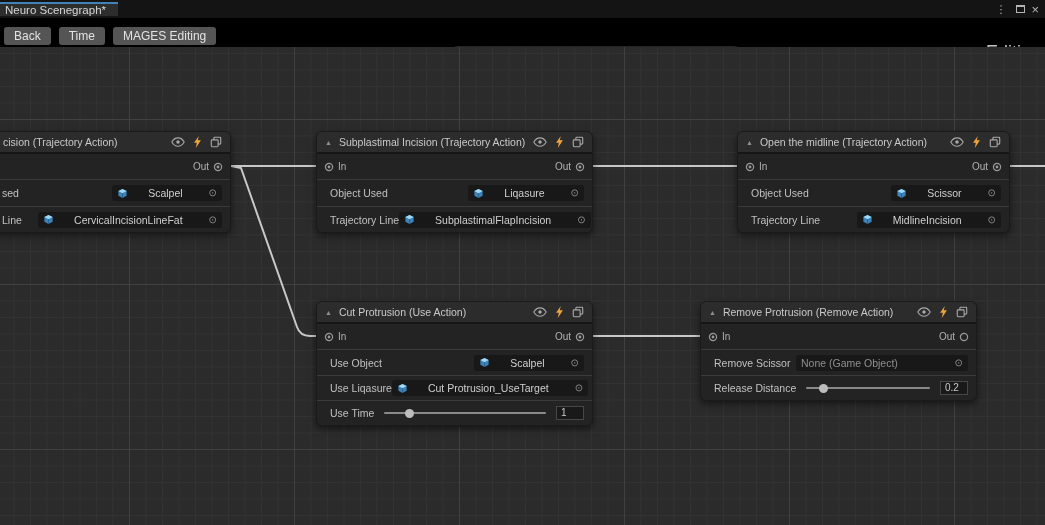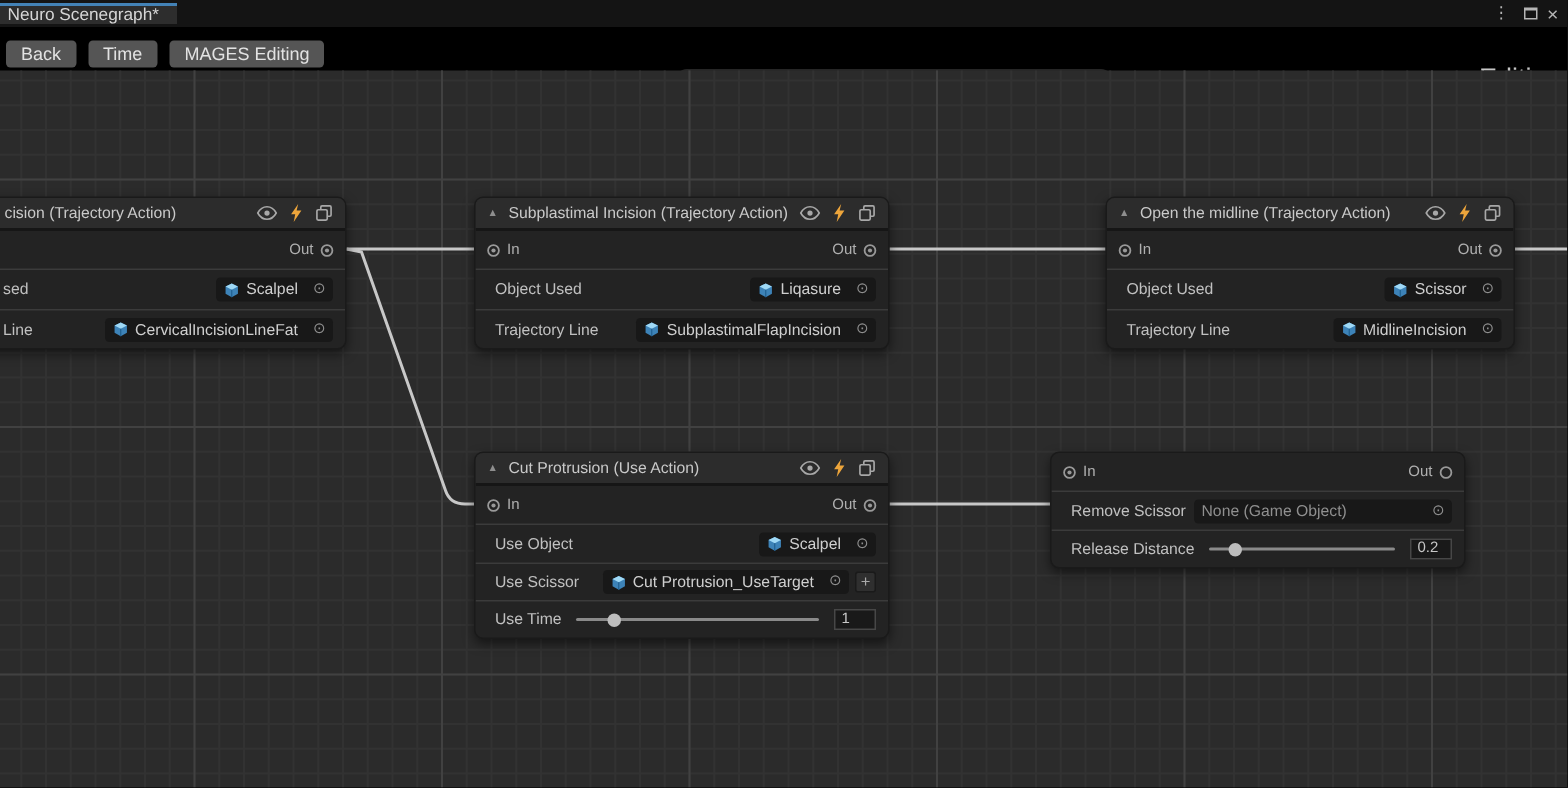--- a/index.html
+++ b/index.html
@@ -47,21 +47,21 @@
   .collapse { color:#8e8e8e; font-size:7px; margin-right:7px; }
   .node-title { color:#c9c9c9; font-size:10.5px; white-space:nowrap; overflow:hidden; flex:1; }
   .hicons { display:flex; align-items:center; gap:8px; margin-left:6px; }
   .port-row { height:26px; display:flex; align-items:center; padding:0 7px; border-bottom:1px solid #3b3b3b; }
   .port { display:flex; align-items:center; gap:4px; font-size:10px; color:#b0b0b0; }
   .port.out { margin-left:auto; }
   .frow { height:25px; display:flex; align-items:center; padding:0 8px 0 13px; }
   .tallrows .frow { height:26px; }
   .frow + .frow { border-top:1px solid #3b3b3b; }
   .flabel { font-size:10.5px; color:#c0c0c0; white-space:nowrap; }
-  .pill { margin-left:auto; display:flex; align-items:center; gap:4px; background:#181818; border-radius:3px;
+  .pill { margin-left:auto; display:flex; align-items:center; gap:20px; background:#181818; border-radius:3px;
           padding:2px 5px; height:16px; }
   .pill .pval { font-size:10.5px; color:#cfcfcf; white-space:nowrap; }
   .pill .pval.none { color:#8f8f8f; }
   .picker { color:#8f8f8f; font-size:10px; margin-left:6px; line-height:1; }
   .plusbtn { margin-left:4px; width:14px; height:14px; background:#2f2f2f; border:1px solid #1a1a1a; border-radius:2px;
              color:#aaa; font-size:11px; line-height:12px; text-align:center; }
   .slider { flex:1; position:relative; height:2px; background:#8a8a8a; margin:0 10px; border-radius:1px; }
   .knob { position:absolute; top:-3.5px; width:9px; height:9px; border-radius:50%; background:#bdbdbd; }
   .valbox { width:28px; height:14px; background:#191919; border:1px solid #474747; color:#c8c8c8; font-size:10px;
             line-height:12px; padding-left:4px; }
@@ -319,21 +319,21 @@
           <svg width="11" height="11" viewBox="0 0 12 12">
               <path d="M6 1l4.5 2.3v5.2L6 11 1.5 8.5V3.3z" fill="#3d83b8"></path>
               <path d="M6 1l4.5 2.3L6 5.6 1.5 3.3z" fill="#9fd9f6"></path>
               <path d="M6 5.6V11" stroke="#1e5d8c" stroke-width="0.8"></path>
             </svg>
           <span class="pval">Scalpel</span>
           <span class="picker">⊙</span>
         </span>
       </div>
       <div class="frow">
-        <span class="flabel">Use Scissor</span>
+        <span class="flabel">Use Liqasure</span>
         <span class="pill">
           <svg width="11" height="11" viewBox="0 0 12 12">
               <path d="M6 1l4.5 2.3v5.2L6 11 1.5 8.5V3.3z" fill="#3d83b8"></path>
               <path d="M6 1l4.5 2.3L6 5.6 1.5 3.3z" fill="#9fd9f6"></path>
               <path d="M6 5.6V11" stroke="#1e5d8c" stroke-width="0.8"></path>
             </svg>
           <span class="pval">Cut Protrusion_UseTarget</span>
           <span class="picker">⊙</span>
         </span>
         <span class="plusbtn">+</span>
@@ -341,20 +341,37 @@
       <div class="frow">
         <span class="flabel">Use Time</span>
         <span class="slider">
             <span class="knob" style="left:13%;"></span>
           </span>
         <span class="valbox">1</span>
       </div>
     </div>
 
     <div class="node" style="left:700px; top:254px; width:277px;">
+      <div class="node-header">
+        <span class="collapse">▲</span>
+        <span class="node-title">Remove Protrusion (Remove Action)</span>
+        <span class="hicons">
+          <svg width="14" height="10" viewBox="0 0 16 12">
+              <path d="M8 1C4.5 1 1.9 3.6.6 6c1.3 2.4 3.9 5 7.4 5s6.1-2.6 7.4-5C14.1 3.6 11.5 1 8 1z" fill="none" stroke="#a8a8a8" stroke-width="1.3"></path>
+              <circle cx="8" cy="6" r="2.1" fill="#a8a8a8"></circle>
+            </svg>
+          <svg width="9" height="12" viewBox="0 0 10 14">
+              <path d="M6.5 0L1 8h3.2L3 14l6-9H5.3z" fill="#eda53b"></path>
+            </svg>
+          <svg width="12" height="12" viewBox="0 0 14 14">
+              <rect x="4.5" y="1.5" width="8" height="8" rx="1" fill="none" stroke="#a8a8a8" stroke-width="1.3"></rect>
+              <rect x="1.5" y="4.5" width="8" height="8" rx="1" fill="#2c2c2c" stroke="#a8a8a8" stroke-width="1.3"></rect>
+            </svg>
+        </span>
+      </div>
       <div class="port-row">
         <span class="port">
           <svg width="10" height="10" viewBox="0 0 10 10">
               <circle cx="5" cy="5" r="3.6" fill="none" stroke="#999" stroke-width="1.2"></circle>
               <circle cx="5" cy="5" r="1.4" fill="#999"></circle>
             </svg>
           <span>In</span>
         </span>
         <span class="port out">
           <span>Out</span>

